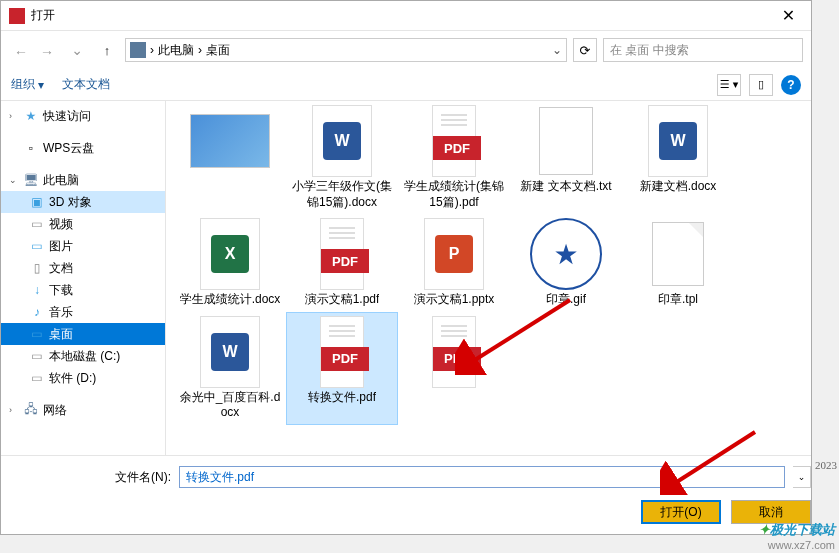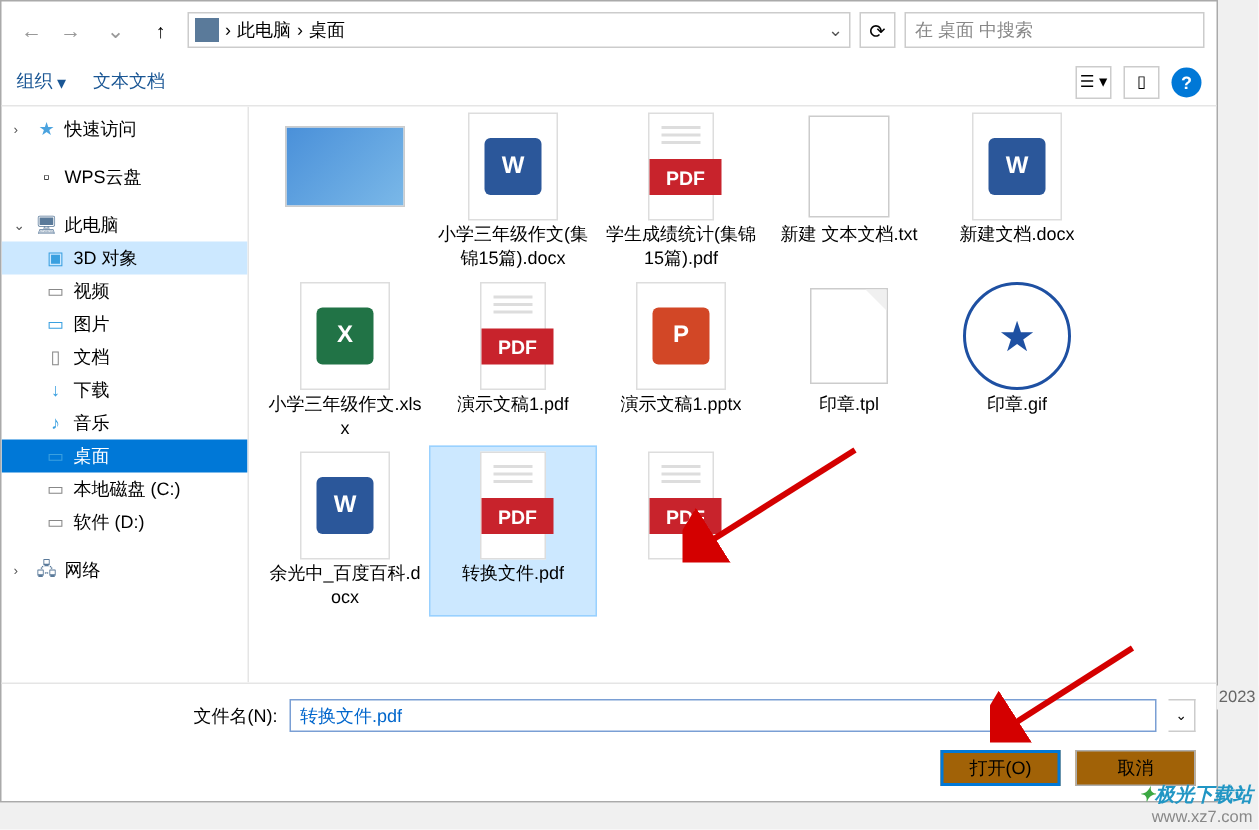--- a/index.html
+++ b/index.html
@@ -55,46 +55,53 @@
 .doc-badge.ppt { background: #d24726; }
 .thumb-txt { width: 54px; height: 68px; background: #fff; border: 1px solid #ccc; }
 .thumb-gif { width: 72px; height: 72px; border: 2px solid #1e50a2; border-radius: 50%; display: flex; align-items: center; justify-content: center; position: relative; }
 .thumb-gif::before { content: "★"; color: #1e50a2; font-size: 28px; }
 .thumb-tpl { width: 52px; height: 64px; background: #fff; border: 1px solid #ccc; position: relative; }
 .thumb-tpl::after { content: ""; position: absolute; top: 0; right: 0; border-style: solid; border-width: 0 14px 14px 0; border-color: transparent #f0f0f0 transparent transparent; }
 .thumb-pdf-doc { width: 44px; height: 72px; background: #fff; border: 1px solid #ddd; position: relative; }
 .thumb-pdf-doc .lines { position: absolute; top: 8px; left: 8px; right: 8px; }
 .thumb-pdf-doc .lines div { height: 2px; background: #ddd; margin-bottom: 3px; }
 
-.bottom-area { border-top: 1px solid #e5e5e5; padding: 10px 14px; }
+.bottom-area { border-top: 1px solid #e5e5e5; padding: 10px 0; }
 .filename-row { display: flex; align-items: center; gap: 8px; margin-bottom: 12px; }
 .filename-label { font-size: 12px; width: 170px; text-align: right; }
 .filename-input { flex: 1; height: 22px; border: 1px solid #7a9fd4; padding: 0 6px; font-size: 12px; color: #0066cc; background: #fff; }
 .filename-dd { width: 18px; height: 22px; border: 1px solid #ccc; border-left: none; display: flex; align-items: center; justify-content: center; font-size: 9px; }
 .button-row { display: flex; justify-content: flex-end; gap: 10px; }
-.btn { width: 80px; height: 24px; border: 1px solid #adadad; background: #a16207; font-size: 12px; cursor: pointer; }
+.btn { width: 80px; height: 24px; border: 1px solid #adadad; background: #eab308; font-size: 12px; cursor: pointer; }
 .btn.primary { border: 2px solid #0078d7; }
 
 .arrow-annotation { position: absolute; pointer-events: none; }
 .arrow1 { left: 455px; top: 295px; width: 120px; height: 80px; }
 .arrow2 { left: 660px; top: 427px; width: 100px; height: 68px; }
 
 .watermark { position: absolute; right: 4px; bottom: 2px; text-align: right; }
 .watermark .line1 { font-size: 13px; color: #2196c4; font-style: italic; font-weight: bold; }
 .watermark .line1 .star { color: #3ba842; }
 .watermark .line2 { font-size: 11px; color: #888; }
-.side-date { position: absolute; right: 0; top: 457px; font-size: 11px; color: #666; background: #f0f0f0; padding: 2px 2px; }
+.side-date { position: absolute; right: 0; top: 457px; font-size: 11px; color: #666; background: #f0f0f0; padding: 2px 2px; font-family: Liberation Serif, serif; }
 
 svg.arrow-svg { width: 100%; height: 100%; }
 </style>
 </head>
 <body>
 
 <div class="dialog">
 
+  <div class="title-bar">
+    <div class="title-left">
+      <div class="app-icon"></div>
+      <span class="title-text">打开</span>
+    </div>
+    <div class="close-btn">✕</div>
+  </div>
 
   <div class="nav-bar">
     <div class="nav-arrows">
       <div class="nav-arrow">←</div>
       <div class="nav-arrow">→</div>
     </div>
     <div class="nav-arrow">⌄</div>
     <div class="nav-up">↑</div>
     <div class="breadcrumb">
       <span class="pc-icon"></span>
@@ -226,21 +233,21 @@
             </div>
           </div>
           <div class="file-label">新建文档.docx</div>
         </div>
         <div class="file-item">
           <div class="file-thumb">
             <div class="thumb-doc">
               <div class="doc-badge excel">X</div>
             </div>
           </div>
-          <div class="file-label">小学三年级作文.xlsx</div>
+          <div class="file-label">学生成绩统计.docx</div>
         </div>
         <div class="file-item">
           <div class="file-thumb">
             <div class="thumb-pdf-doc">
               <div class="lines">
                 <div></div>
                 <div></div>
                 <div></div>
               </div>
               <div class="doc-badge pdf">PDF</div>
@@ -251,29 +258,29 @@
         <div class="file-item">
           <div class="file-thumb">
             <div class="thumb-doc">
               <div class="doc-badge ppt">P</div>
             </div>
           </div>
           <div class="file-label">演示文稿1.pptx</div>
         </div>
         <div class="file-item">
           <div class="file-thumb">
+            <div class="thumb-gif"></div>
+          </div>
+          <div class="file-label">印章.gif</div>
+        </div>
+        <div class="file-item">
+          <div class="file-thumb">
             <div class="thumb-tpl"></div>
           </div>
           <div class="file-label">印章.tpl</div>
-        </div>
-        <div class="file-item">
-          <div class="file-thumb">
-            <div class="thumb-gif"></div>
-          </div>
-          <div class="file-label">印章.gif</div>
         </div>
         <div class="file-item">
           <div class="file-thumb">
             <div class="thumb-doc">
               <div class="doc-badge word">W</div>
             </div>
           </div>
           <div class="file-label">余光中_百度百科.docx</div>
         </div>
         <div class="file-item selected">

